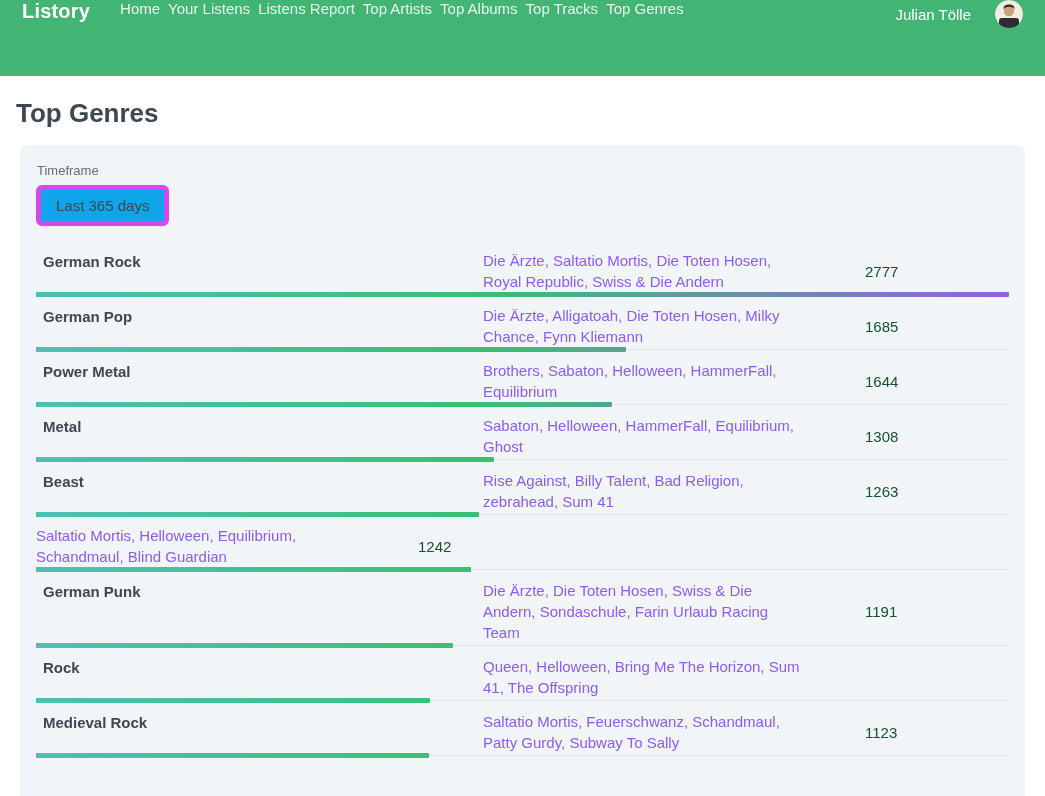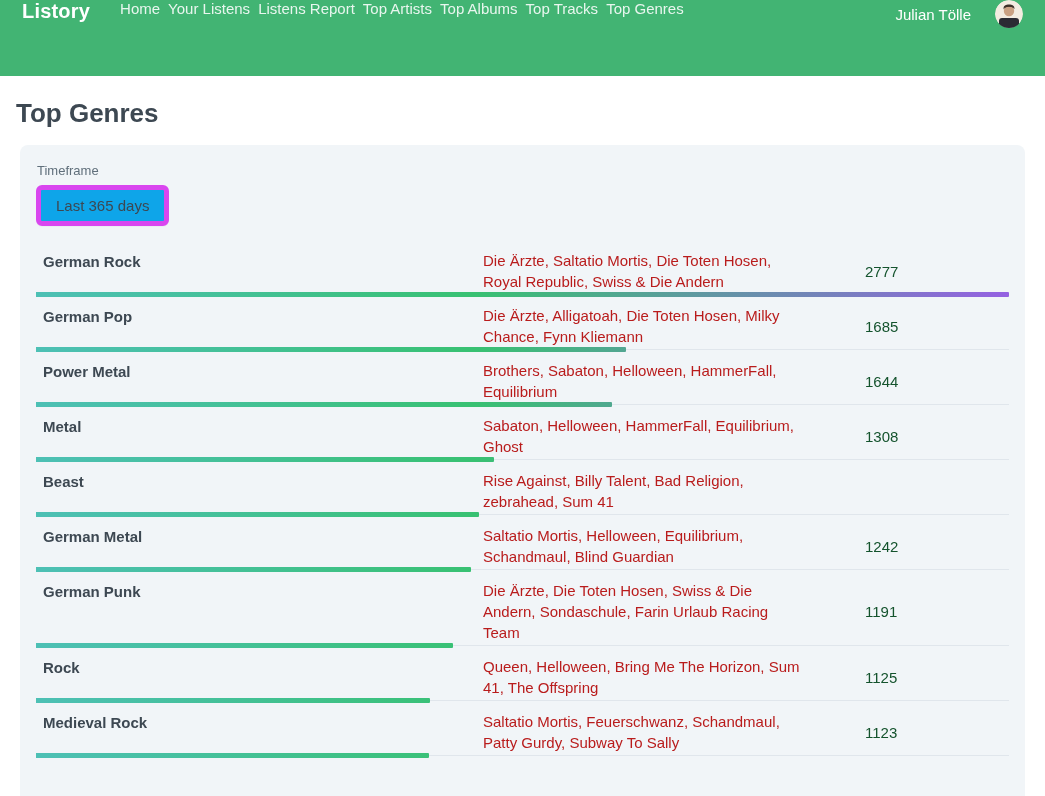--- a/index.html
+++ b/index.html
@@ -27,21 +27,21 @@
   .filter-label { font-size:13px; color:#606f7b; margin:2px 0 7px 1px; }
   .timeframe-btn { display:inline-block; background:#0ea5e9; border:5px solid #d946ef;
     border-radius:6px; padding:7px 15px; font-size:15px; color:#3d4852;
     font-family:inherit; cursor:pointer; box-shadow:0 1px 1px rgba(0,0,0,.03); }
 
   .genre-table { margin-top:14px; }
   .row { display:flex; align-items:flex-start; position:relative;
     padding:10px 0 2px 0; border-bottom:1px solid #e0e6ec; min-height:53px; }
   .genre { flex:0 0 447px; padding-left:7px; font-size:15px; font-weight:600;
     color:#3d4852; line-height:21px; padding-top:1px; }
-  .artists { flex:0 0 318px; font-size:15px; color:#b91c1c; line-height:21px; }
+  .artists { flex:0 0 318px; font-size:15px; color:#8b5cf6; line-height:21px; }
   .count { flex:1; text-align:left; padding-left:64px; font-size:15px;
     color:#14532d; align-self:center; }
   .bar-clip { position:absolute; left:0; bottom:-3px; height:5px; overflow:hidden;
     border-radius:0 1px 1px 0; }
   .bar-fill { height:100%; }
 </style>
 </head>
 <body>
 
 <div class="navbar">
@@ -109,47 +109,46 @@
     <div class="artists">Sabaton, Helloween, HammerFall, Equilibrium, Ghost</div>
     <div class="count">1308</div>
     <div class="bar-clip" style="width: 47.1012%;">
       <div class="bar-fill" style="width: 212.309%; background: linear-gradient(90deg, rgb(77, 192, 181) 0%, rgb(56, 193, 114) 45%, rgb(149, 97, 226) 100%);"></div>
     </div>
   </div>
 
   <div class="row">
     <div class="genre">Beast</div>
     <div class="artists">Rise Against, Billy Talent, Bad Religion, zebrahead, Sum 41</div>
+    <div class="count">1263</div>
     <div class="bar-clip" style="width: 45.4807%;">
       <div class="bar-fill" style="width: 219.873%; background: linear-gradient(90deg, rgb(77, 192, 181) 0%, rgb(56, 193, 114) 45%, rgb(149, 97, 226) 100%);"></div>
     </div>
   </div>
 
   <div class="row">
-    <div class="genre">German Metal</div>
     <div class="artists">Saltatio Mortis, Helloween, Equilibrium, Schandmaul, Blind Guardian</div>
     <div class="count">1242</div>
     <div class="bar-clip" style="width: 44.7245%;">
       <div class="bar-fill" style="width: 223.591%; background: linear-gradient(90deg, rgb(77, 192, 181) 0%, rgb(56, 193, 114) 45%, rgb(149, 97, 226) 100%);"></div>
     </div>
   </div>
 
   <div class="row">
     <div class="genre">German Punk</div>
     <div class="artists">Die Ärzte, Die Toten Hosen, Swiss &amp; Die Andern, Sondaschule, Farin Urlaub Racing Team</div>
     <div class="count">1191</div>
     <div class="bar-clip" style="width: 42.888%;">
       <div class="bar-fill" style="width: 233.165%; background: linear-gradient(90deg, rgb(77, 192, 181) 0%, rgb(56, 193, 114) 45%, rgb(149, 97, 226) 100%);"></div>
     </div>
   </div>
 
   <div class="row">
     <div class="genre">Rock</div>
     <div class="artists">Queen, Helloween, Bring Me The Horizon, Sum 41, The Offspring</div>
-    <div class="count">1125</div>
     <div class="bar-clip" style="width: 40.5113%;">
       <div class="bar-fill" style="width: 246.844%; background: linear-gradient(90deg, rgb(77, 192, 181) 0%, rgb(56, 193, 114) 45%, rgb(149, 97, 226) 100%);"></div>
     </div>
   </div>
 
   <div class="row">
     <div class="genre">Medieval Rock</div>
     <div class="artists">Saltatio Mortis, Feuerschwanz, Schandmaul, Patty Gurdy, Subway To Sally</div>
     <div class="count">1123</div>
     <div class="bar-clip" style="width: 40.4393%;">

